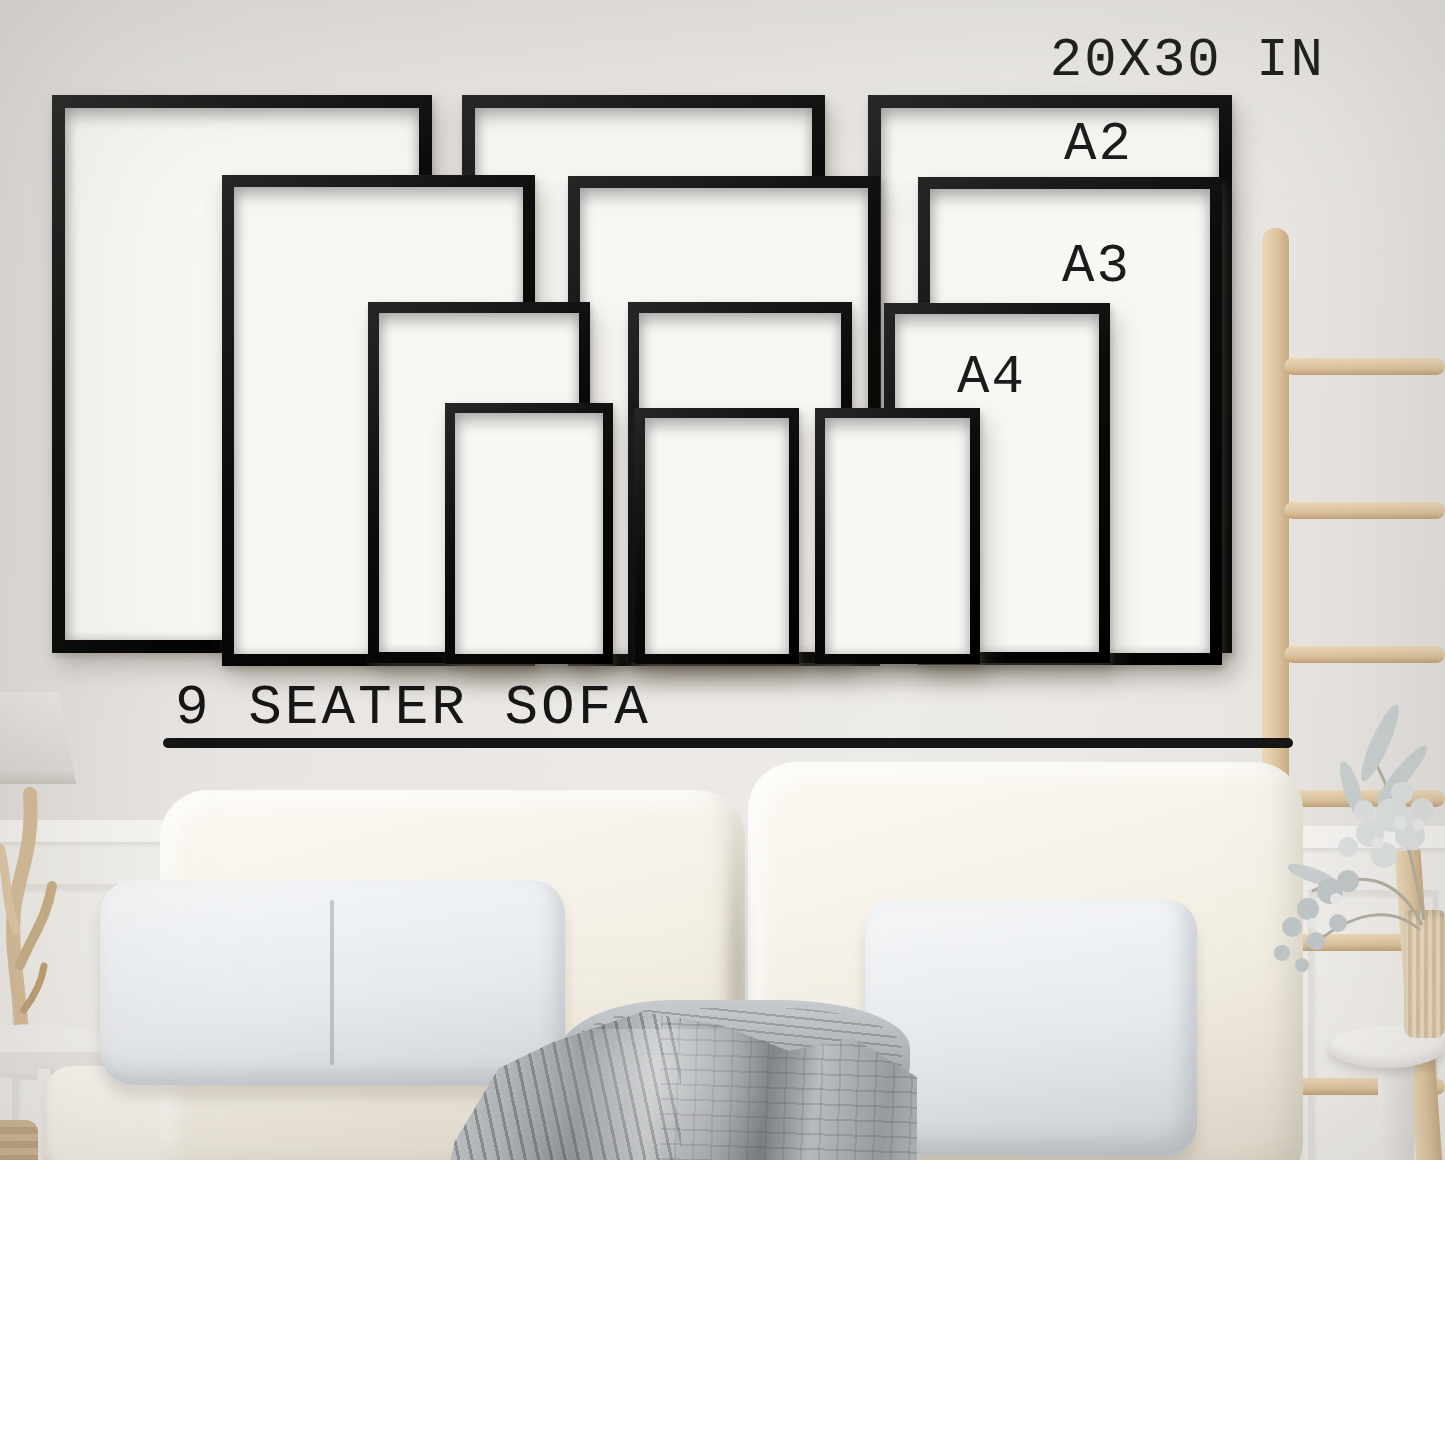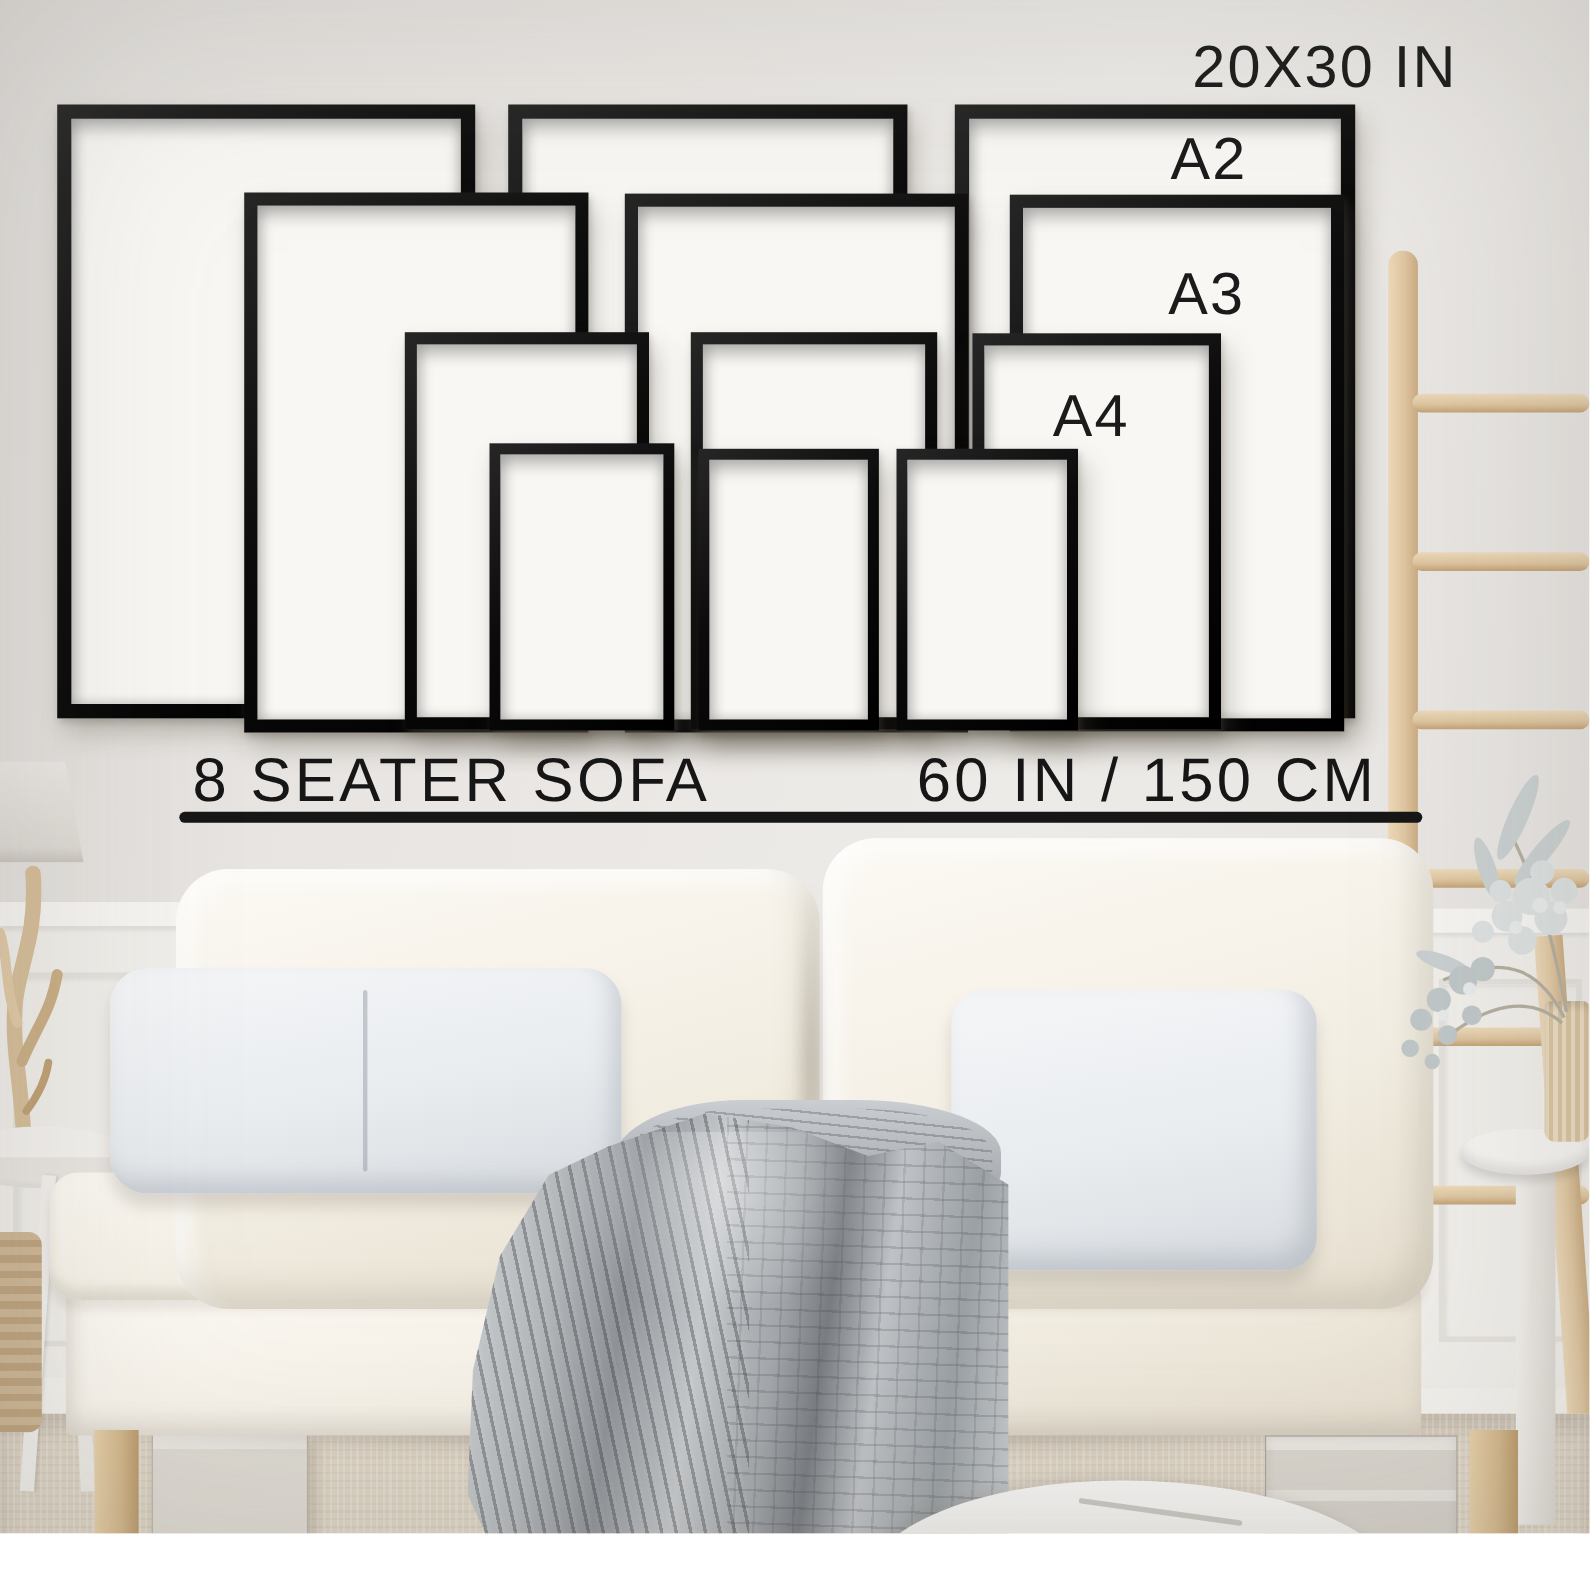--- a/index.html
+++ b/index.html
@@ -1,18 +1,18 @@
 <!DOCTYPE html>
 <html><head>
 <meta charset="utf-8">
 <style>
   html,body{margin:0;padding:0;background:#ffffff;}
   #stage{
-    position:relative;width:1445px;height:1394px;overflow:hidden;
-    font-family:Liberation Sans, sans-serif;color:#1b1b1b;
+    position:relative;width:1445px;height:1160px;overflow:hidden;
+    font-family:Liberation Mono, monospace;color:#1b1b1b;
     background:linear-gradient(100deg,#e1dedb 0%,#e9e6e3 30%,#edebe8 62%,#e5e2df 100%);
   }
   #stage *{position:absolute;box-sizing:border-box;}
   .vignette{inset:0;box-shadow:inset 0 0 220px rgba(110,104,96,.22);pointer-events:none;}
 
   
   .frame{background:linear-gradient(140deg,#262626 0%,#0b0b0b 45%,#000 100%);
          box-shadow:7px 14px 22px rgba(96,88,76,.30), 2px 4px 6px rgba(96,88,76,.25);}
   .frame .mat{background:#f8f7f4;
          box-shadow:inset 0 9px 14px rgba(0,0,0,.25), inset 6px 0 10px rgba(0,0,0,.10), inset -4px -4px 8px rgba(0,0,0,.07);}
@@ -97,22 +97,21 @@
     </div>
   <div class="frame f-a4" style="left:815px;top:408px;width:165px;height:256px;">
     <div class="mat"></div>
     </div>
 
   <div class="size-label" style="top:30px;right:120px;text-align:right;">20X30 IN</div>
   <div class="size-label" style="left:1064px;top:114px;">A2</div>
   <div class="size-label" style="left:1062px;top:236px;">A3</div>
   <div class="size-label" style="left:957px;top:347px;">A4</div>
 
-  <div class="caption" style="left:175px;top:676px;">8 SEATER SOFA</div>
-  <div class="caption" style="top:676px;right:193px;text-align:right;">60 IN / 150 CM</div>
+  <div class="caption" style="left:175px;top:676px;">9 SEATER SOFA</div>
   <div style="left:163px;top:738px;width:1130px;height:10px;border-radius:5px;background:#161616;"></div>
 
   <div style="left:-30px;top:692px;width:106px;height:92px;
        clip-path:polygon(16% 0,84% 0,100% 100%,0% 100%);background:linear-gradient(180deg,#ebe8e4 0%,#ddd9d4 85%,#c9c4be 100%);"></div>
   <svg style="left:-10px;top:780px;" width="95" height="270" viewBox="0 0 95 270">
     <path d="M32 262 C30 205 20 172 24 130 C28 95 44 70 40 14" fill="none" stroke="#d6bd98" stroke-width="14" stroke-linecap="round"></path>
     <path d="M30 185 C44 152 56 140 62 106" fill="none" stroke="#c9ae85" stroke-width="10" stroke-linecap="round"></path>
     <path d="M26 150 C14 120 18 92 10 68" fill="none" stroke="#dfc9a6" stroke-width="9" stroke-linecap="round"></path>
     <path d="M34 230 C46 214 52 200 54 186" fill="none" stroke="#bfa074" stroke-width="7" stroke-linecap="round"></path>
   </svg>

